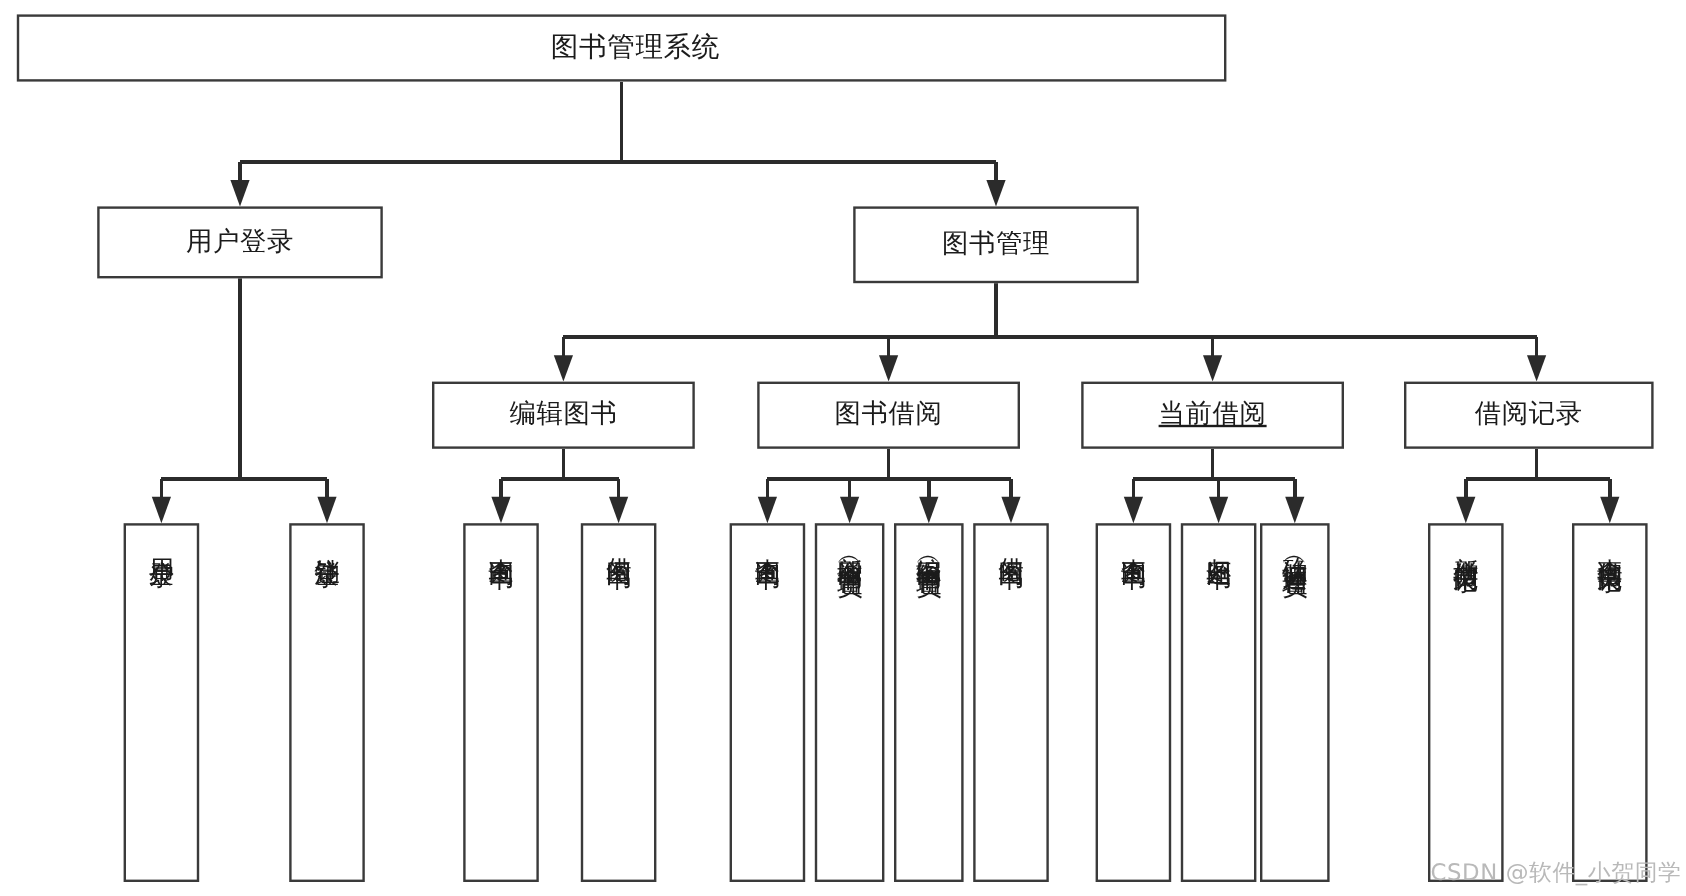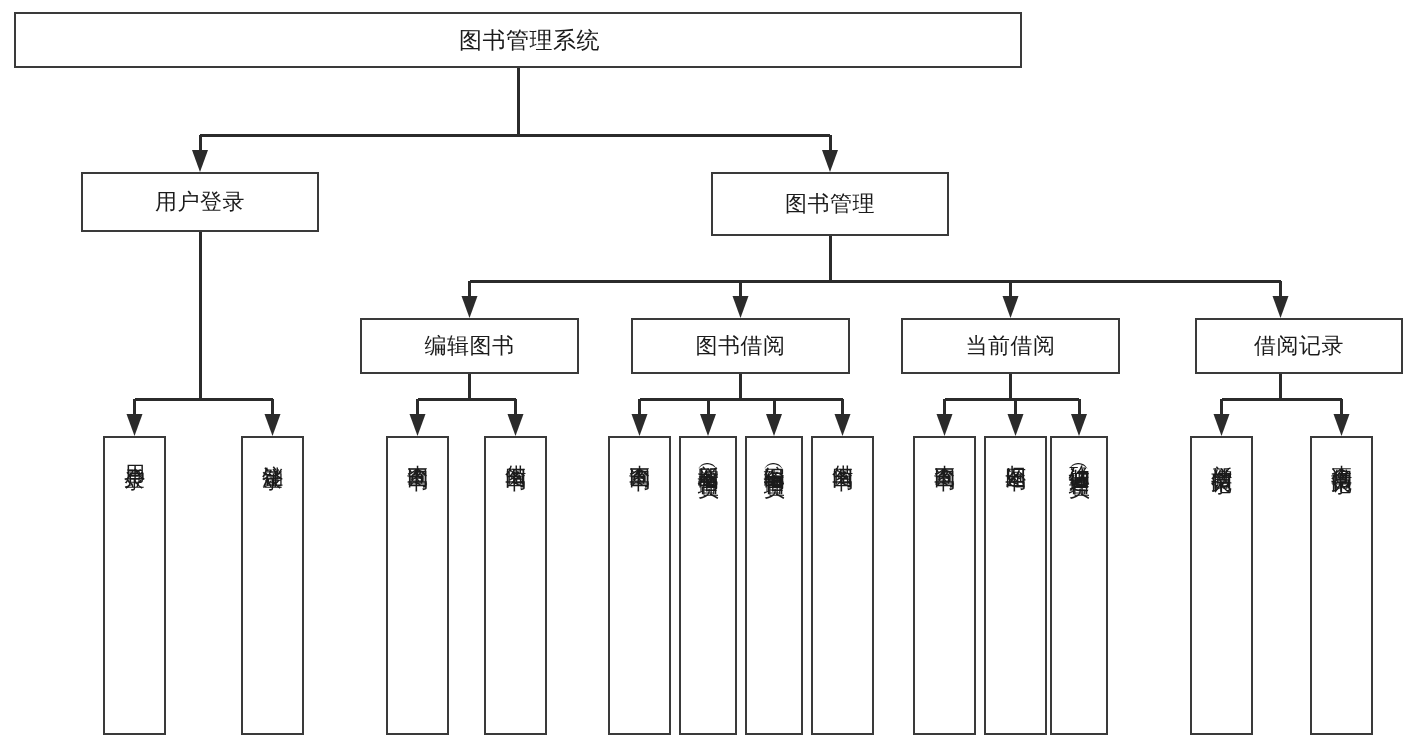--- a/index.html
+++ b/index.html
@@ -143,24 +143,24 @@
       </div>
       <div class="node horiz" style="left: 711px; top: 172px; width: 238px; height: 64px;">
         <span class="node-label">图书管理</span>
       </div>
       <div class="node horiz" style="left: 360px; top: 318px; width: 219px; height: 56px;">
         <span class="node-label">编辑图书</span>
       </div>
       <div class="node horiz" style="left: 631px; top: 318px; width: 219px; height: 56px; justify-content: center;">
         <span class="node-label">图书借阅</span>
       </div>
-      <div class="node horiz" style="left: 901px; top: 318px; width: 219px; height: 56px;">
+      <div class="node horiz" style="left: 901px; top: 318px; width: 219px; height: 56px; text-decoration: underline;">
         <span class="node-label">当前借阅</span>
       </div>
-      <div class="node horiz" style="left: 1195px; top: 318px; width: 208px; height: 56px; justify-content: center;">
+      <div class="node horiz" style="left: 1170px; top: 318px; width: 208px; height: 56px; justify-content: center;">
         <span class="node-label">借阅记录</span>
       </div>
       <div class="node vert" style="left: 103px; top: 436px; width: 63px; height: 299px;">
         <span class="node-label">用户登录</span>
       </div>
       <div class="node vert" style="left: 241px; top: 436px; width: 63px; height: 299px;">
         <span class="node-label">注销登录</span>
       </div>
       <div class="node vert" style="left: 386px; top: 436px; width: 63px; height: 299px;">
         <span class="node-label">查询图书</span>
@@ -190,14 +190,15 @@
         <span class="node-label">确认归还（管理员）</span>
       </div>
       <div class="node vert" style="left: 1190px; top: 436px; width: 63px; height: 299px;">
         <span class="node-label">新增借阅记录</span>
       </div>
       <div class="node vert" style="left: 1310px; top: 436px; width: 63px; height: 299px;">
         <span class="node-label">查询借阅记录</span>
       </div>
     </div>
 
+  <div class="watermark" style="left: 1192px; top: 714px;">CSDN @软件_小贺同学</div>
 
 </div>
 
 </body></html>

